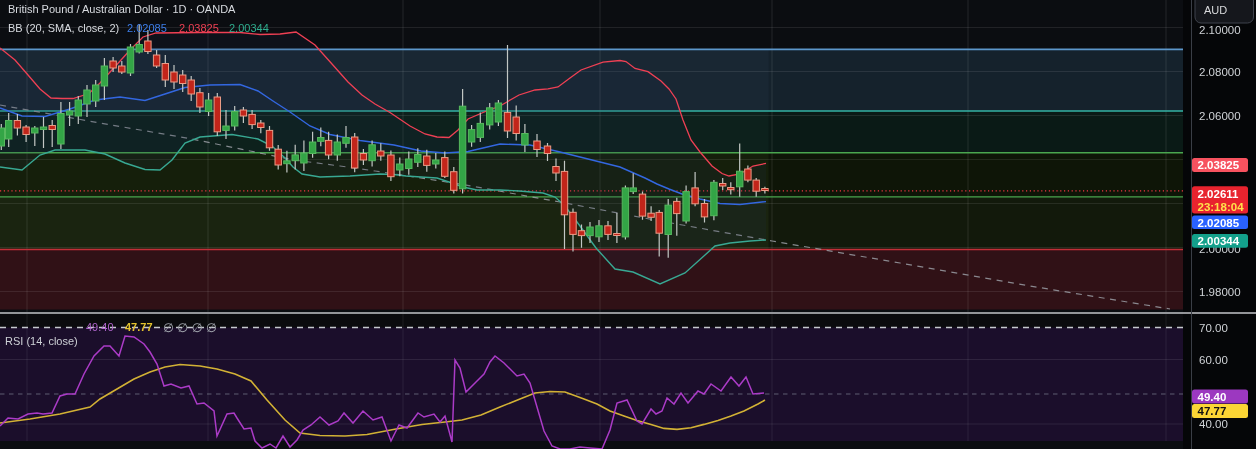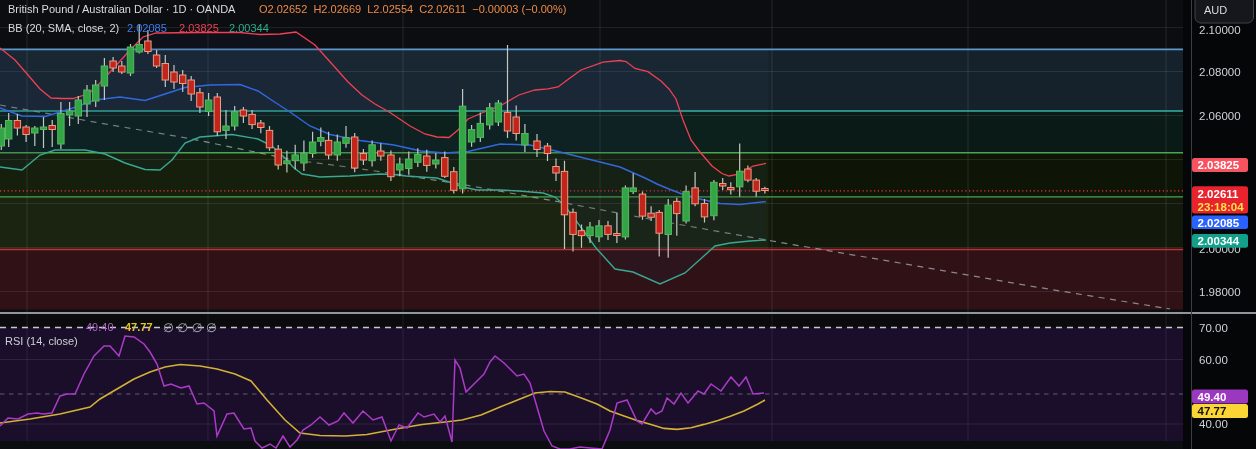--- a/index.html
+++ b/index.html
@@ -168,21 +168,20 @@
       <rect x="1192" y="215.5" width="56" height="13.6" rx="2.5" fill="#2962ff"></rect>
       <text x="1197.5" y="226.5" font-size="11.5" font-weight="700" fill="#fff" font-family="Liberation Sans, sans-serif">2.02085</text>
       <rect x="1192" y="233.9" width="56" height="13.9" rx="2.5" fill="#13a08b"></rect>
       <text x="1197.5" y="245.0" font-size="11.5" font-weight="700" fill="#fff" font-family="Liberation Sans, sans-serif">2.00344</text>
       <rect x="1192" y="389.5" width="56" height="14.0" rx="2.5" fill="#9c38c0"></rect>
       <text x="1197.5" y="400.5" font-size="11.5" font-weight="700" fill="#fff" font-family="Liberation Sans, sans-serif">49.40</text>
       <rect x="1192" y="404.0" width="56" height="14.0" rx="2.5" fill="#fbd535"></rect>
       <text x="1197.5" y="415.0" font-size="11.5" font-weight="700" fill="#111" font-family="Liberation Sans, sans-serif">47.77</text>
     </svg>
 <div class="lg" style="left:8px;top:3px;color:#d8dbe0">British Pound / Australian Dollar · 1D · OANDA</div>
-    <div class="lg" style="left:259px;top:3px;color:#ee8a47">O2.02652&nbsp; H2.02669&nbsp; L2.02554&nbsp; C2.02611&nbsp; −0.00003 (−0.00%)</div>
 <div class="lg" style="left:8px;top:22px;color:#d8dbe0">BB (20, SMA, close, 2)</div>
     <div class="lg" style="left:127px;top:22px;color:#3d7eea">2.02085</div>
     <div class="lg" style="left:179px;top:22px;color:#ef4054">2.03825</div>
     <div class="lg" style="left:229px;top:22px;color:#2fae8f">2.00344</div>
 <div class="lg" style="left:5px;top:335px;color:#cdd0d5">RSI (14, close)</div>
     <div class="lg" style="left:86px;top:321px;color:#b065cc">49.40</div>
     <div class="lg" style="left:125px;top:321px;color:#e3c22e;font-weight:bold">47.77</div>
     <div class="lg" style="left:163px;top:320px;color:#9fa3ab;font-size:12.5px">∅ ∅ ∅ ∅</div>
 </div>
 </body></html>

